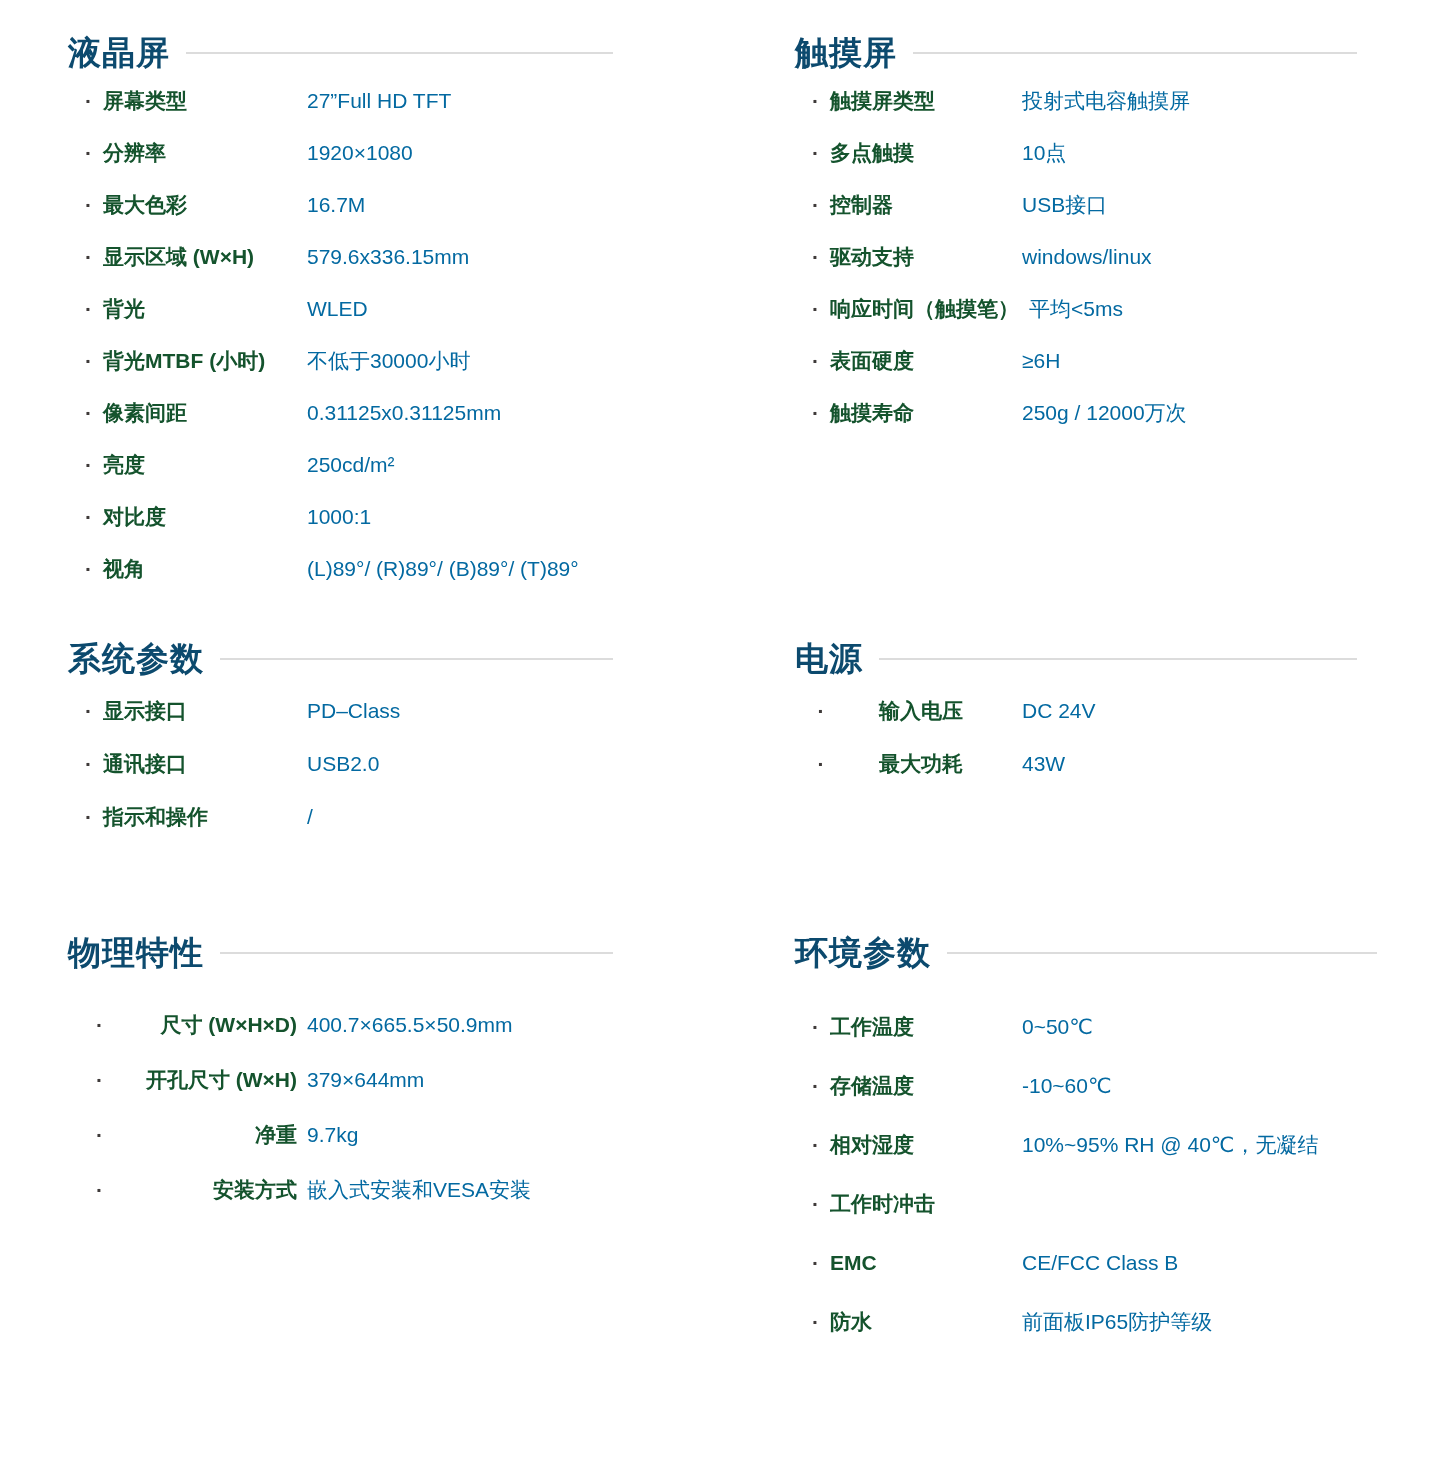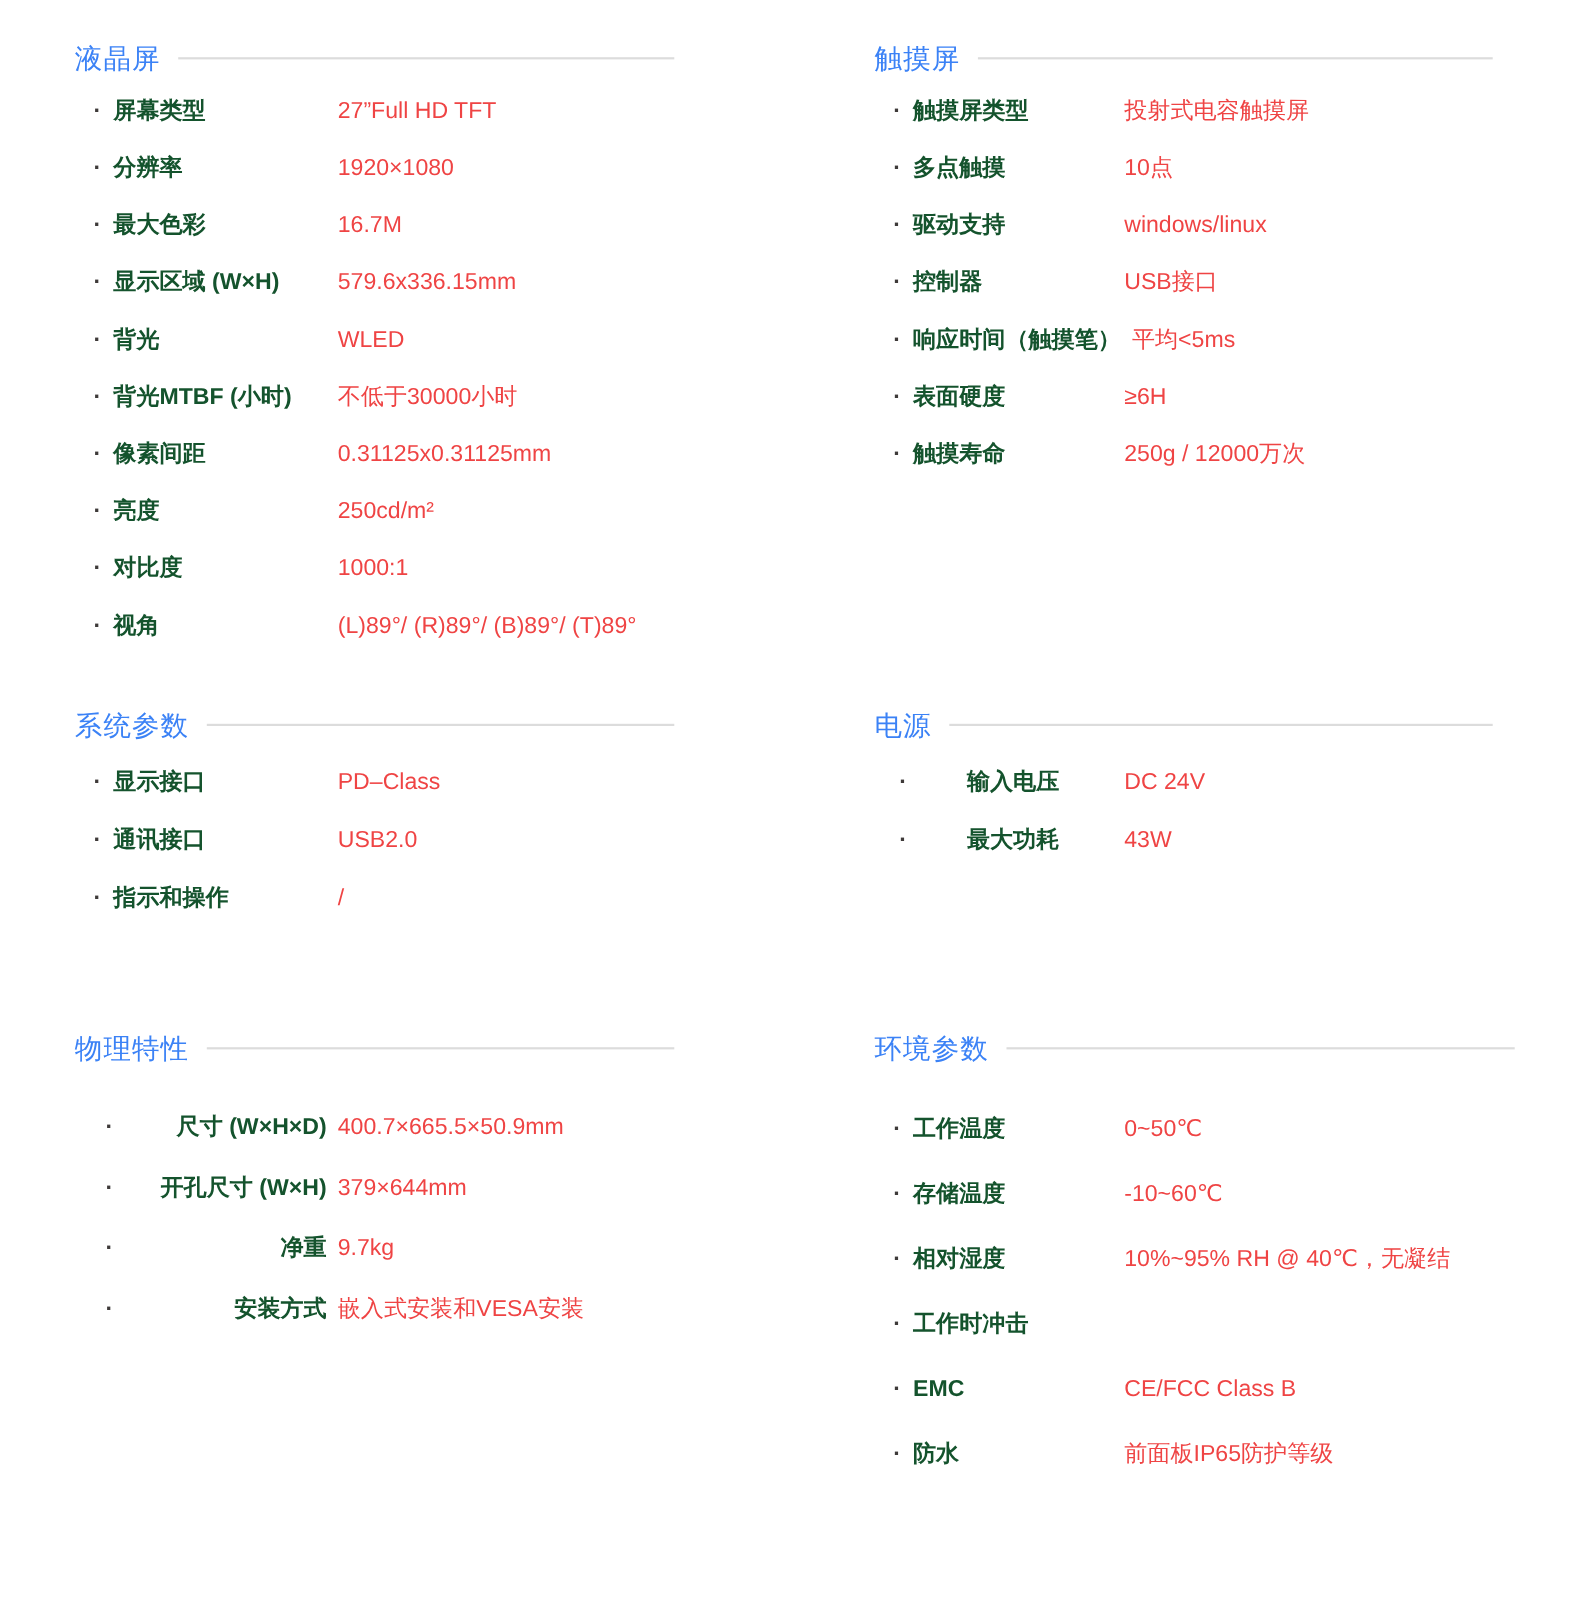--- a/index.html
+++ b/index.html
@@ -14,23 +14,23 @@
   .section{position:absolute;}
   #sec-lcd      {left:68px;  top:36px;  width:545px;}
   #sec-touch    {left:795px; top:36px;  width:562px;}
   #sec-system   {left:68px;  top:642px; width:545px;}
   #sec-power    {left:795px; top:642px; width:562px;text-align:center;}
   #sec-physical {left:68px;  top:936px; width:545px;}
   #sec-env      {left:795px; top:936px; width:582px;}
 
   .sec-head{display:flex;align-items:center;height:34px;}
   .sec-title{
-    color:#3b82f6;
-    font-size:25px;
-    font-weight:normal;
+    color:#0c4a6e;
+    font-size:33px;
+    font-weight:bold;
     white-space:nowrap;
     letter-spacing:1px;
   }
   .sec-line{flex:1;height:2px;background:#dcdcdc;margin-left:16px;}
 
   .rows{margin-top:18px;}
   #sec-system .rows, #sec-power .rows{margin-top:22px;}
   #sec-physical .rows{margin-top:42px;}
   #sec-env .rows{margin-top:44px;}
 
@@ -56,21 +56,21 @@
     font-weight:bold;
     color:#14532d;
     line-height:26px;
     white-space:nowrap;
     padding-right:10px;
     box-sizing:border-box;
   }
   #sec-touch .lbl, #sec-power .lbl, #sec-env .lbl{min-width:192px;}
   .val{
     font-size:21px;
-    color:#ef4444;
+    color:#0369a1;
     line-height:26px;
     white-space:nowrap;
   }
   .vline{display:block;}
   .vline:empty{display:none;}
 </style>
 </head>
 <body>
 
 <div class="section" id="sec-lcd">
@@ -143,30 +143,30 @@
         <span class="lbl">触摸屏类型</span>
         <span class="val">投射式电容触摸屏</span>
       </div>
     <div class="row">
         <span class="dot"></span>
         <span class="lbl">多点触摸</span>
         <span class="val">10点</span>
       </div>
     <div class="row">
         <span class="dot"></span>
+        <span class="lbl">控制器</span>
+        <span class="val">USB接口</span>
+      </div>
+    <div class="row">
+        <span class="dot"></span>
         <span class="lbl">驱动支持</span>
         <span class="val">windows/linux</span>
       </div>
     <div class="row">
         <span class="dot"></span>
-        <span class="lbl">控制器</span>
-        <span class="val">USB接口</span>
-      </div>
-    <div class="row">
-        <span class="dot"></span>
         <span class="lbl">响应时间（触摸笔）</span>
         <span class="val">平均&lt;5ms</span>
       </div>
     <div class="row">
         <span class="dot"></span>
         <span class="lbl">表面硬度</span>
         <span class="val">≥6H</span>
       </div>
     <div class="row">
         <span class="dot"></span>

